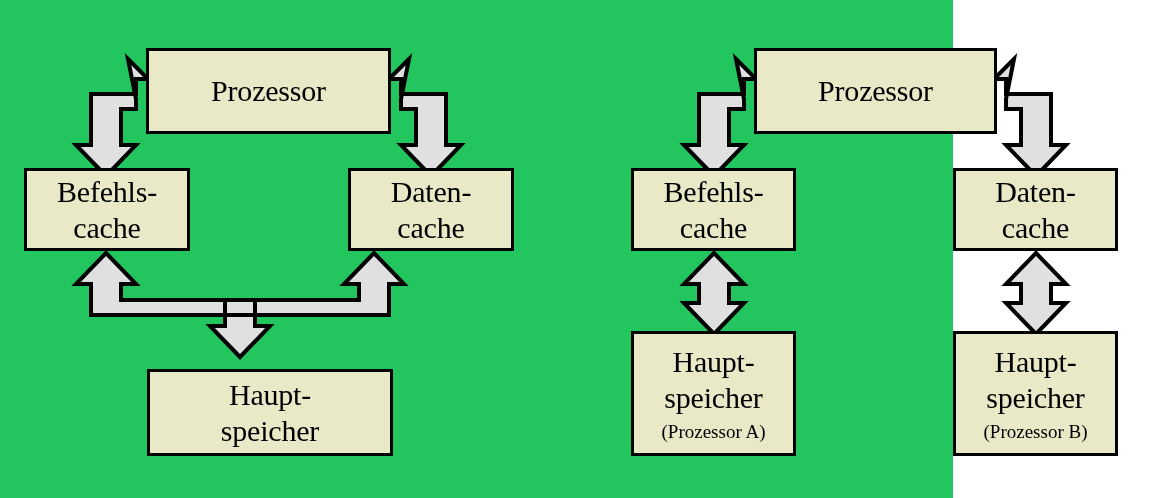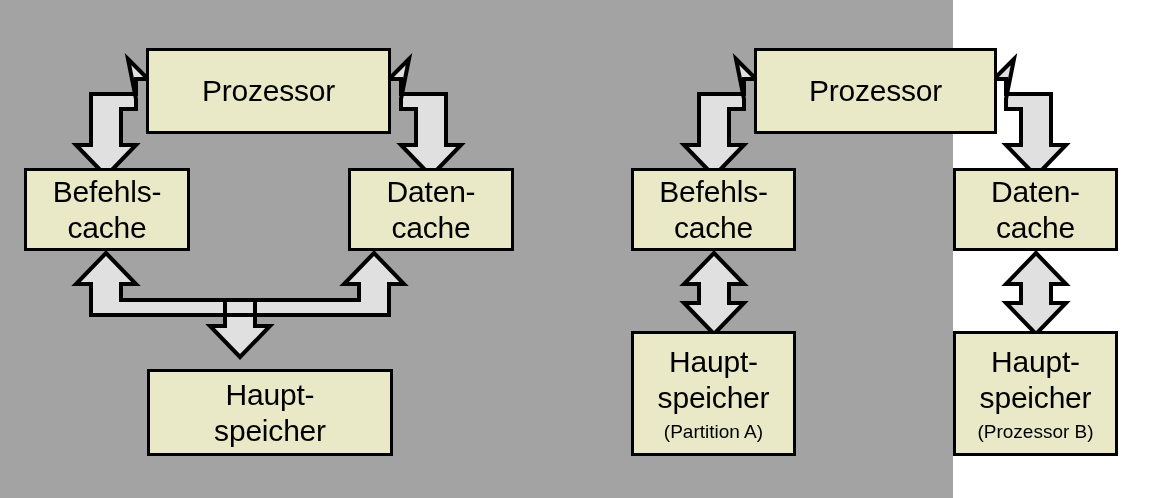--- a/index.html
+++ b/index.html
@@ -10,21 +10,22 @@
   body {
     width: 1161px;
     height: 498px;
     font-family: "Liberation Sans", sans-serif;
     overflow: hidden;
   }
   #diagram-root {
     position: relative;
     width: 953px;
     height: 498px;
-    background: #a3a3a3;
+    background: #22c55e;
+    font-family: Liberation Serif, serif;
   }
   svg#arrow-layer {
     position: absolute;
     left: 0;
     top: 0;
     width: 1161px;
     height: 498px;
   }
   .node-box {
     position: absolute;
@@ -116,21 +117,21 @@
   </div>
 
   <div class="node-box" style="left:953px; top:168px; width:165px; height:83px;">
     <div class="node-label">Daten-
 cache</div>
   </div>
 
   <div class="node-box" style="left:631px; top:331px; width:165px; height:125px;">
     <div class="node-label">Haupt-
 speicher</div>
-    <div class="node-sublabel">(Partition A)</div>
+    <div class="node-sublabel">(Prozessor A)</div>
   </div>
 
   <div class="node-box" style="left:953px; top:331px; width:165px; height:125px;">
     <div class="node-label">Haupt-
 speicher</div>
     <div class="node-sublabel">(Prozessor B)</div>
   </div>
 
 </div>
 

